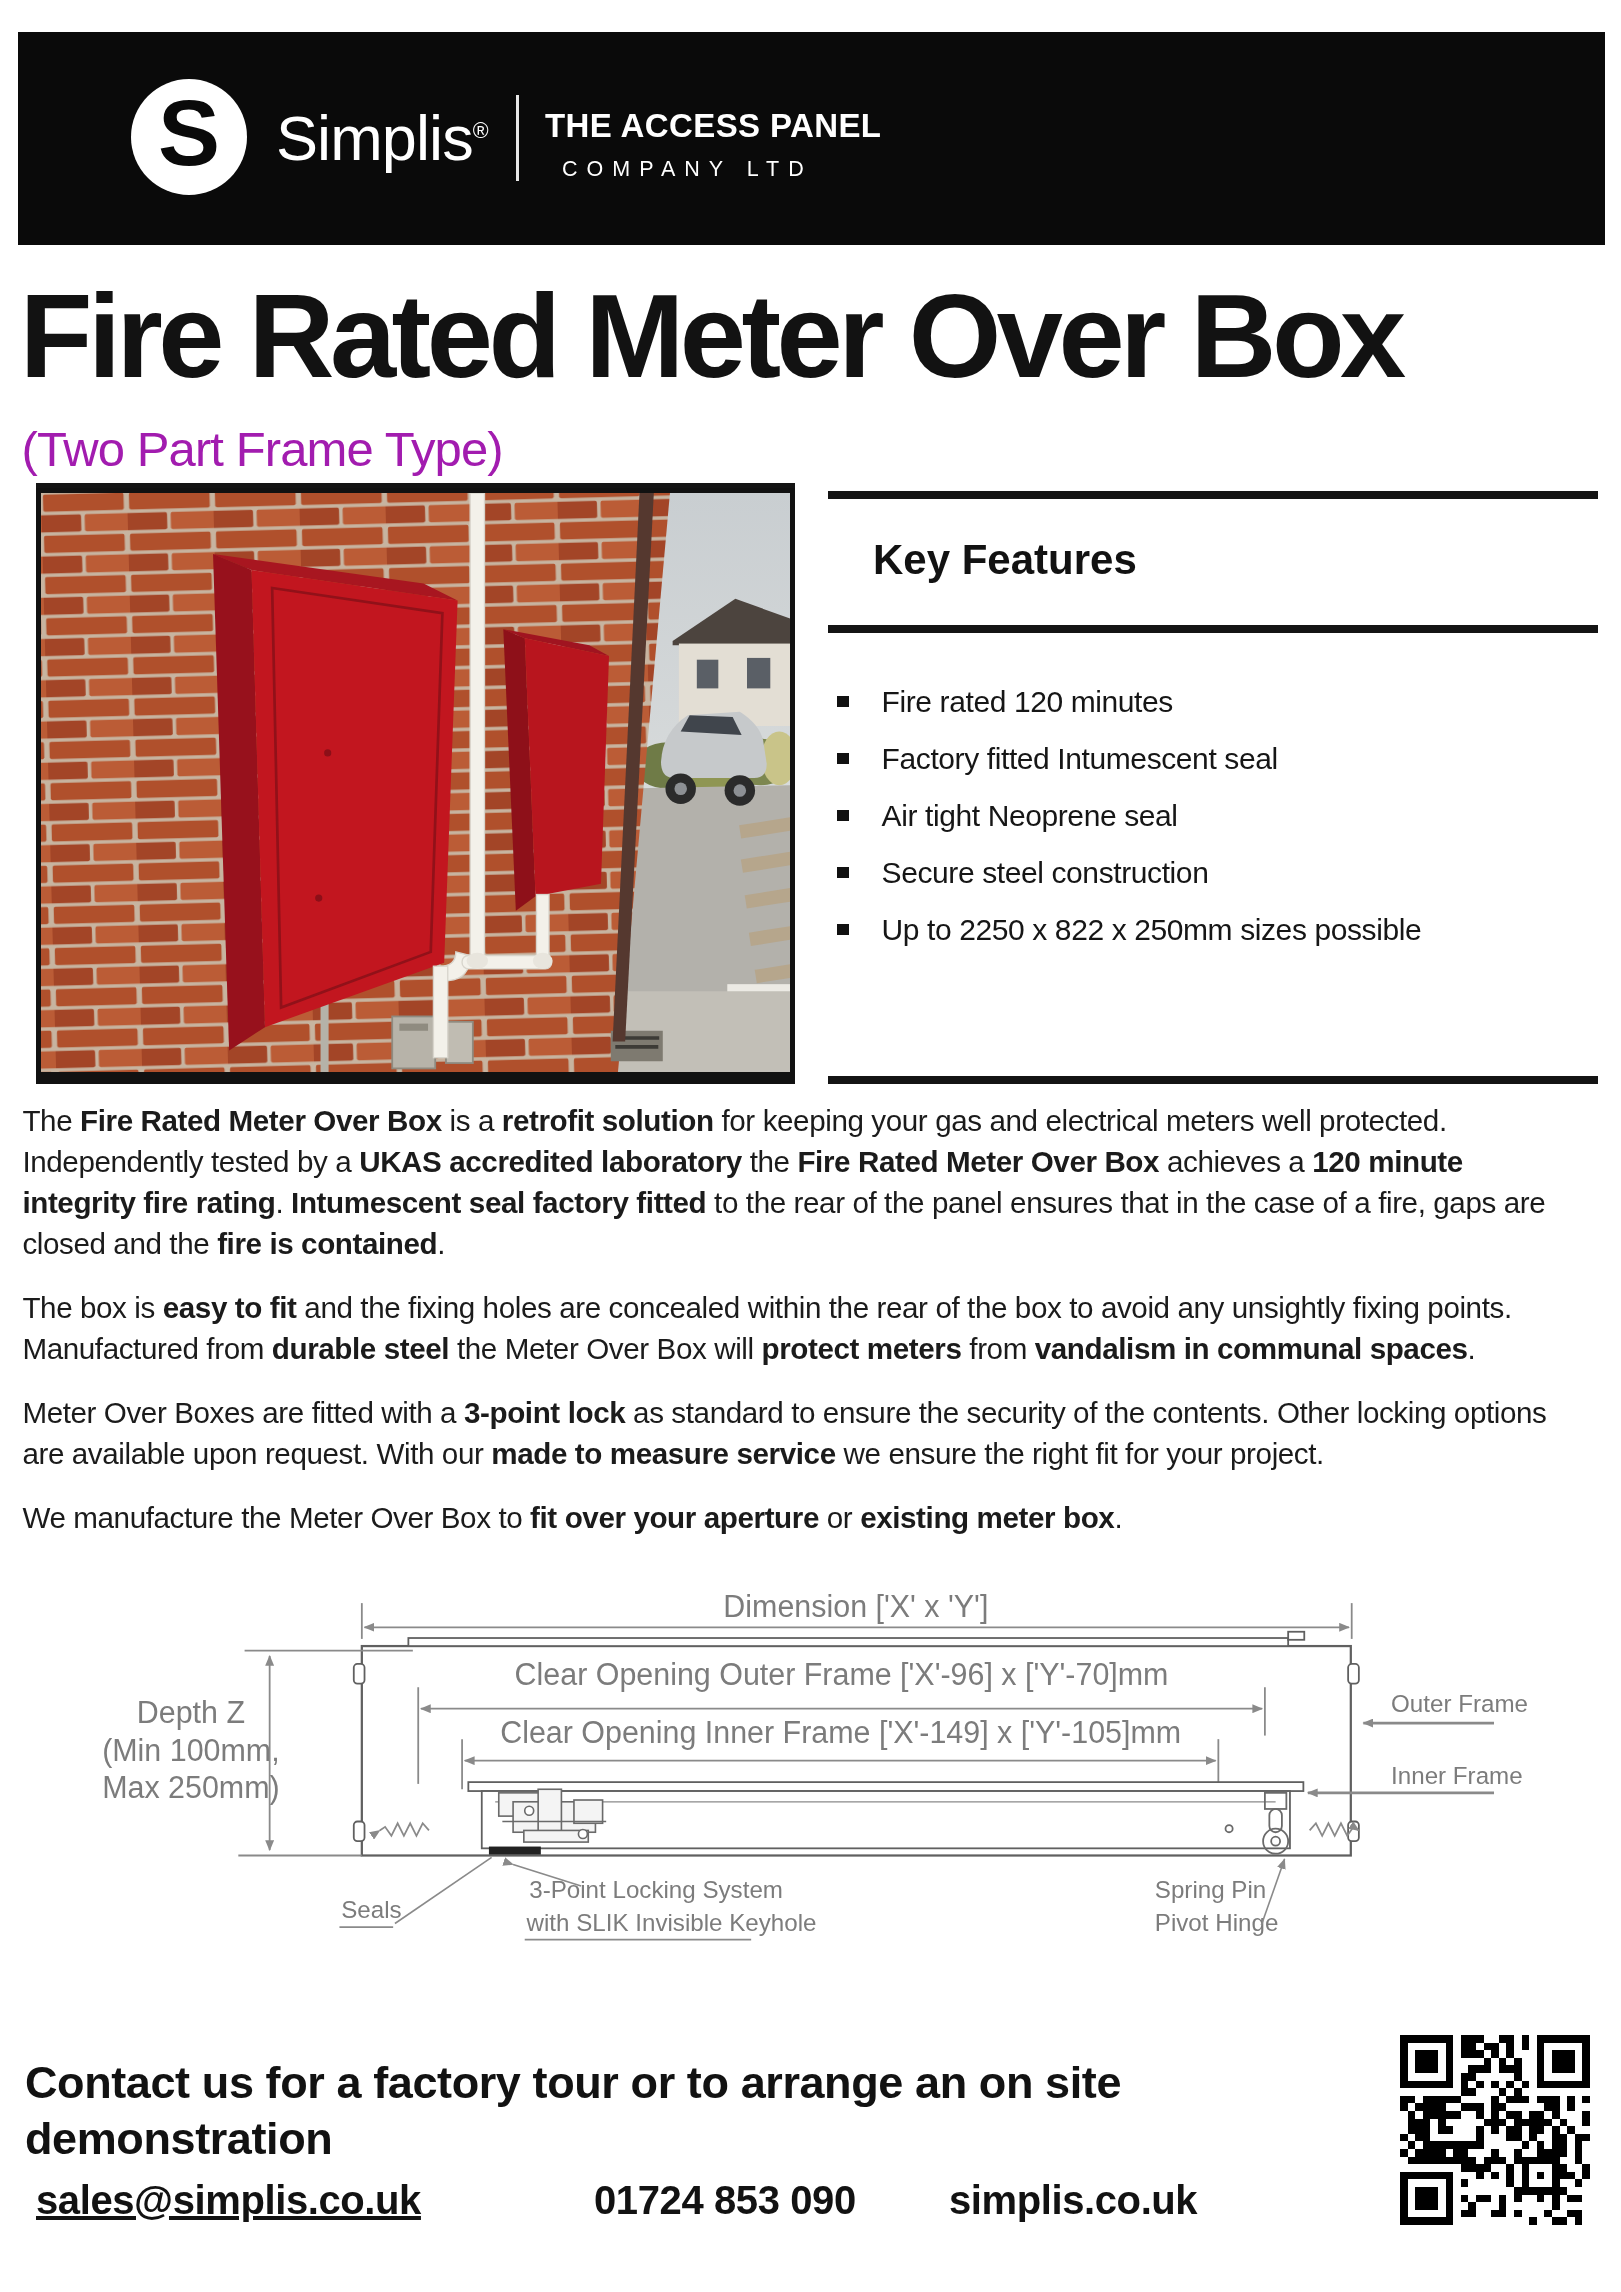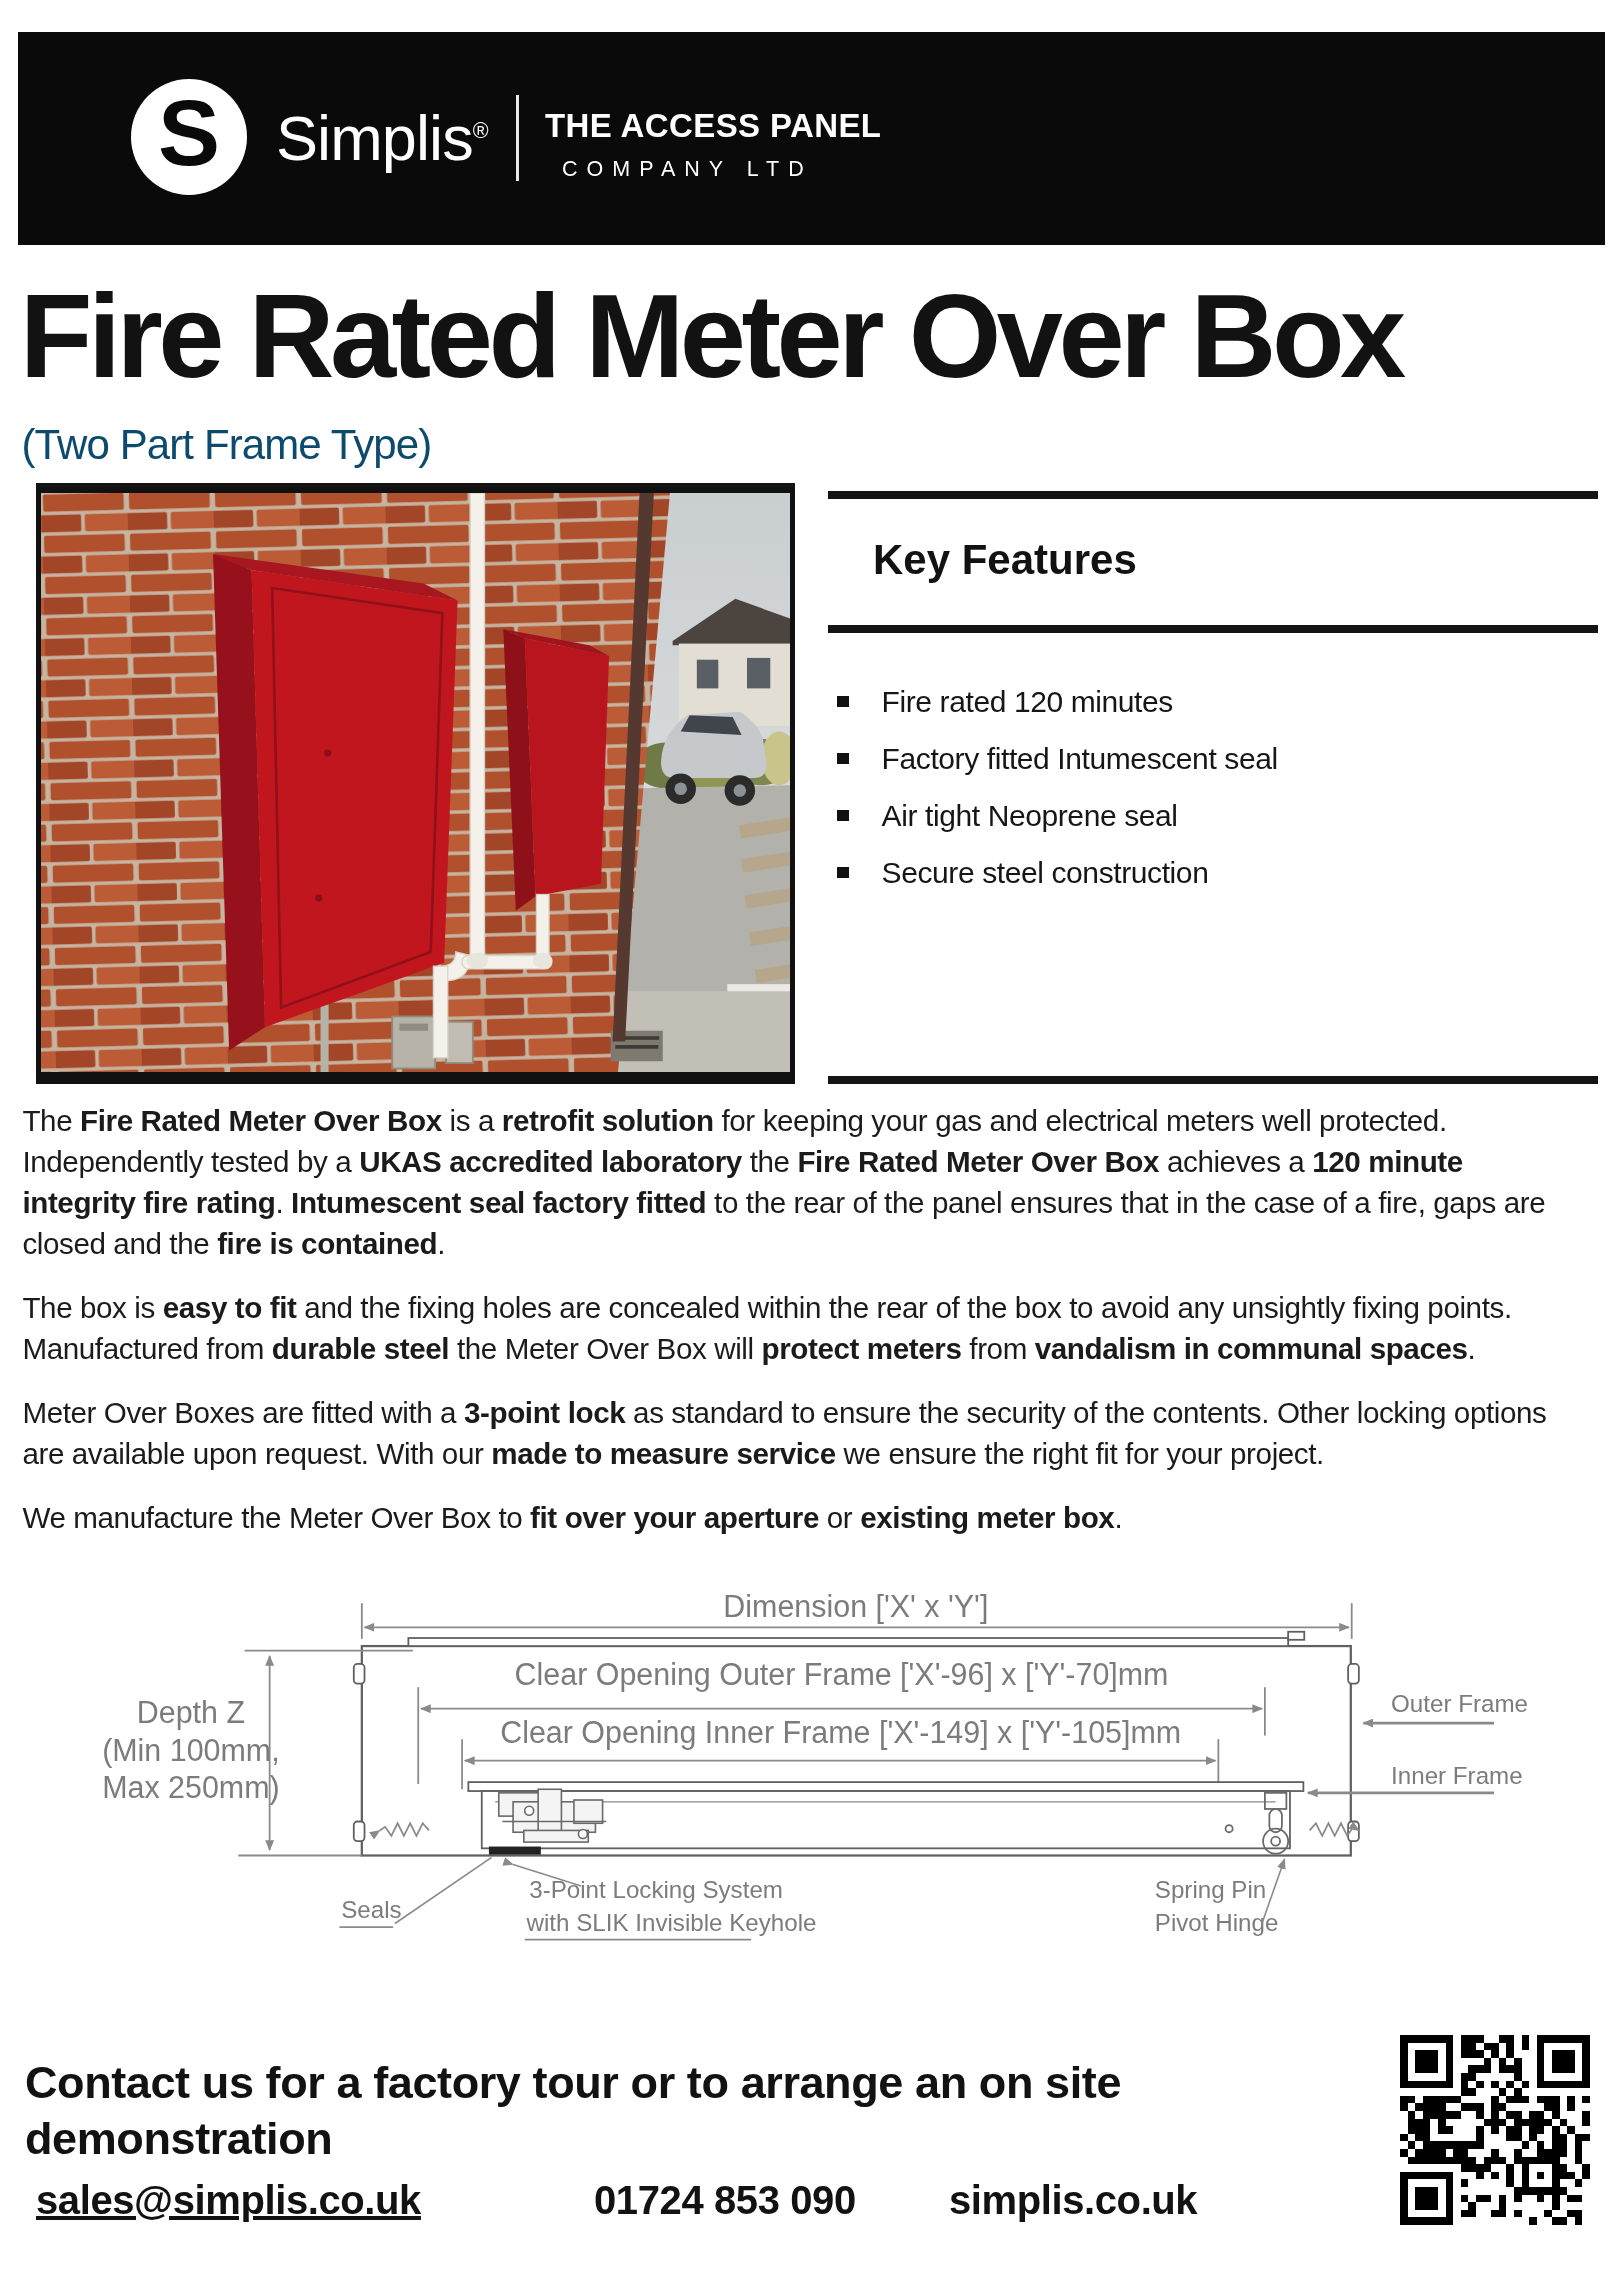--- a/index.html
+++ b/index.html
@@ -13,21 +13,21 @@
     background:#ffffff;display:flex;align-items:center;justify-content:center;}
   .logo-circle span{font-size:93px;font-weight:700;color:#0a0a0a;line-height:1;transform:translateY(-3.6px);}
   .brand-name{position:absolute;left:258px;top:70px;font-size:63px;font-weight:500;color:#ffffff;letter-spacing:-0.9px;}
   .brand-reg{font-size:21.5px;vertical-align:super;font-weight:400;}
   .brand-divider{position:absolute;left:498px;top:63px;width:2.7px;height:86px;background:#e8e8e8;}
   .brand-line1{position:absolute;left:527px;top:75px;font-size:33px;font-weight:700;color:#ffffff;letter-spacing:0.4px;}
   .brand-line2{position:absolute;left:530px;top:125px;font-size:21.5px;font-weight:400;color:#ffffff;letter-spacing:9px;margin-left:14px;}
   
   .page-title{position:absolute;left:19.7px;top:276px;width:1594px;font-size:119px;line-height:1;
     font-weight:700;letter-spacing:-4.5px;color:#121212;white-space:nowrap;}
-  .page-subtitle{position:absolute;left:21.5px;top:421px;font-size:42px;font-weight:500;letter-spacing:-0.9px;color:#0c4a6e;}
+  .page-subtitle{position:absolute;left:21.5px;top:421px;font-size:49px;font-weight:500;letter-spacing:-0.9px;color:#a21caf;}
   
   .rule{position:absolute;background:#141414;}
   .rule-left-thin{left:36px;top:483px;width:759px;height:4.5px;}
   .rule-right-top{left:828px;top:491px;width:770px;height:8px;}
   .rule-right-mid{left:828px;top:625px;width:770px;height:8px;}
   .rule-right-bottom{left:828px;top:1076px;width:770px;height:8px;}
   
   .photo-frame{position:absolute;left:36px;top:488px;width:759px;height:596px;box-sizing:border-box;
     border:5.4px solid #111;border-bottom:12.5px solid #111;background:#cdd2d4;}
   .photo-frame svg{display:block;width:100%;height:100%;}
@@ -176,20 +176,23 @@
         <span>Fire rated 120 minutes</span>
       </li>
       <li>
         <span>Factory fitted Intumescent seal</span>
       </li>
       <li>
         <span>Air tight Neoprene seal</span>
       </li>
       <li>
         <span>Secure steel construction</span>
+      </li>
+      <li>
+        <span>Up to 2250 x 822 x 250mm sizes possible</span>
       </li>
     </ul>
   <div class="rule rule-right-bottom"></div>
 
   <div class="body-text" id="body-text">
       <p><span>The </span><b>Fire Rated Meter Over Box</b><span> is a </span><b>retrofit solution</b><span> for keeping your gas and electrical meters well protected. Independently tested by a </span><b>UKAS accredited laboratory</b><span> the </span><b>Fire Rated Meter Over Box</b><span> achieves a </span><b>120 minute integrity fire rating</b><span>. </span><b>Intumescent seal factory fitted</b><span> to the rear of the panel ensures that in the case of a fire, gaps are closed and the </span><b>fire is contained</b><span>.</span></p>
       <p><span>The box is </span><b>easy to fit</b><span> and the fixing holes are concealed within the rear of the box to avoid any unsightly fixing points. Manufactured from </span><b>durable steel</b><span> the Meter Over Box will </span><b>protect meters</b><span> from </span><b>vandalism in communal spaces</b><span>.</span></p>
       <p><span>Meter Over Boxes are fitted with a </span><b>3-point lock</b><span> as standard to ensure the security of the contents. Other locking options are available upon request. With our </span><b>made to measure service</b><span> we ensure the right fit for your project.</span></p>
       <p><span>We manufacture the Meter Over Box to </span><b>fit over your aperture</b><span> or </span><b>existing meter box</b><span>.</span></p>
     </div>

